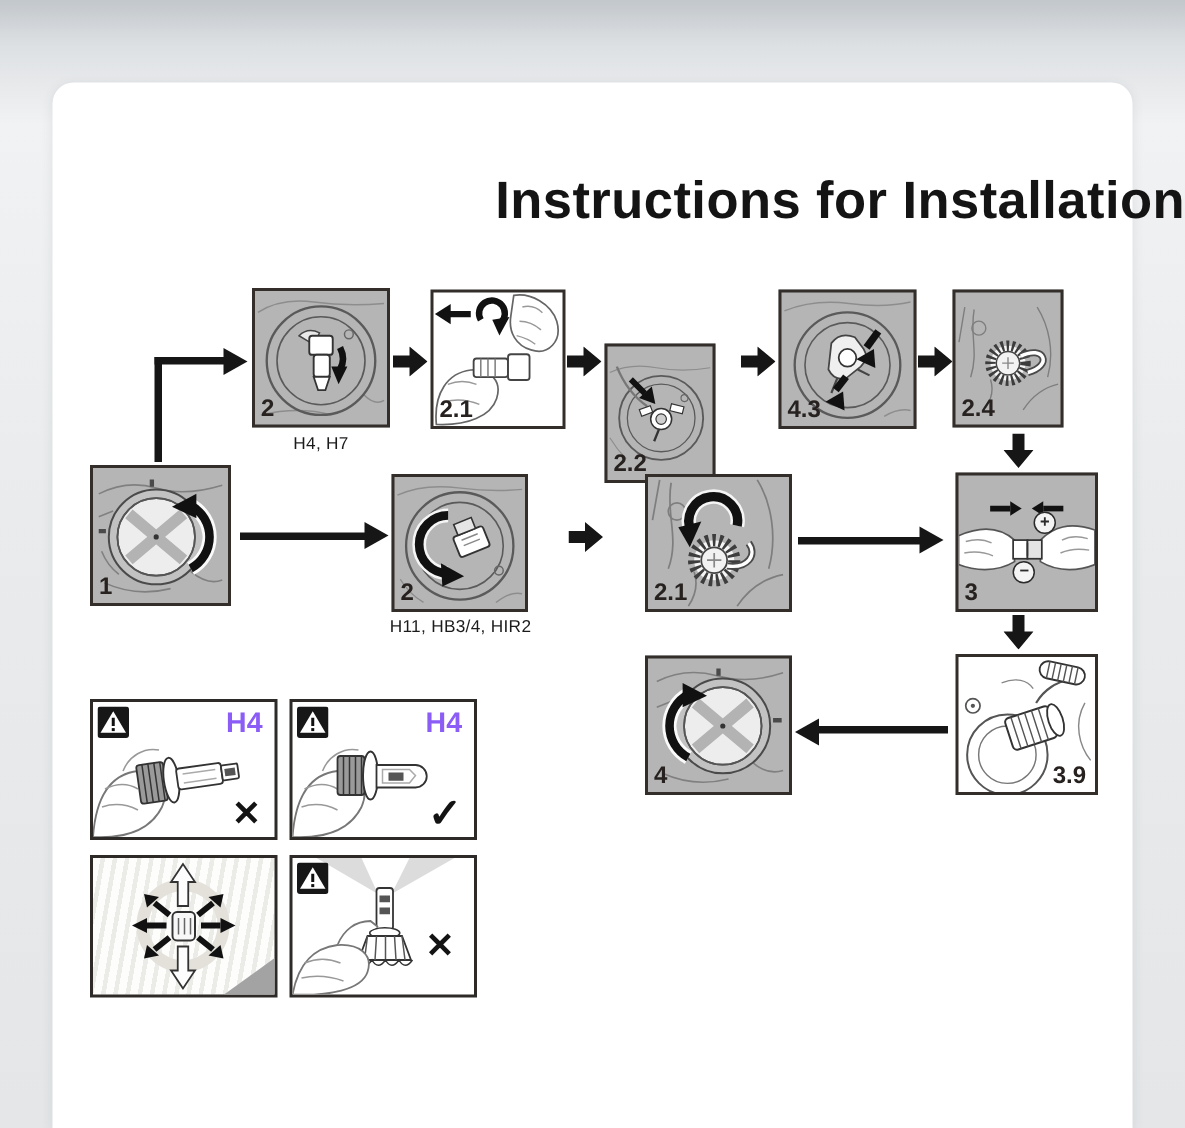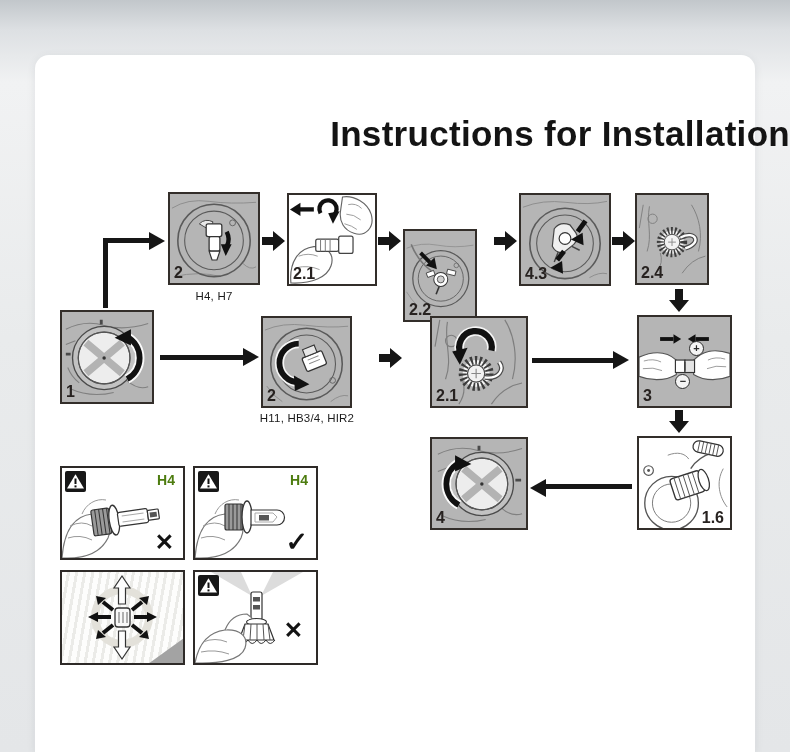--- a/index.html
+++ b/index.html
@@ -35,21 +35,21 @@
   
   .bar{position:absolute;background:#161616;}
   .tri-r{position:absolute;width:0;height:0;border-top:9px solid transparent;border-bottom:9px solid transparent;border-left:16px solid #161616;}
   .tri-l{position:absolute;width:0;height:0;border-top:9px solid transparent;border-bottom:9px solid transparent;border-right:16px solid #161616;}
   .arr{position:absolute;}
   .arr svg{display:block;}
   
   .wpanel{position:absolute;background:#fff;border:2px solid #2e2a28;box-sizing:border-box;overflow:hidden;}
   .wpanel.striped{background:repeating-linear-gradient(100deg,#fdfdfc 0 5px,#ebebe8 5px 8px);}
   .warnicon{position:absolute;left:3px;top:3px;z-index:3;}
-  .wlabel{position:absolute;right:8px;top:4px;font-size:14px;font-weight:600;color:#4d7c0f;z-index:3;}
+  .wlabel{position:absolute;right:8px;top:4px;font-size:19px;font-weight:600;color:#8b5cf6;z-index:3;}
   .mark{position:absolute;z-index:3;font-weight:800;color:#131313;}
   .mark.x{right:9px;bottom:2px;font-size:23px;}
   .mark.check{right:8px;bottom:0px;font-size:27px;}
   .mark.x2{right:13px;bottom:19px;font-size:23px;}
   .corner-tri{position:absolute;right:-1px;bottom:-1px;width:0;height:0;border-bottom:26px solid #a3a3a3;border-left:36px solid transparent;z-index:2;}
   
   .sym{
     position:absolute;width:13px;height:13px;border:1.6px solid #2b2b2b;border-radius:50%;
     background:#f4f4f4;color:#2b2b2b;font-size:11px;font-weight:700;line-height:12px;
     text-align:center;z-index:3;
@@ -303,21 +303,21 @@
       <path d="M39 38 v23 M44 38 v23 M49 38 v23 M54 38 v23 M59 38 v23" stroke="#555" stroke-width="1"></path>
       <ellipse cx="68" cy="49.5" rx="5" ry="11.5" fill="#fff" stroke="#333" stroke-width="1.3"></ellipse>
     </g>
     <path d="M54 32 C60 22 68 18 78 15" stroke="#555" stroke-width="1.5" fill="none"></path>
     <path d="M30 18 C40 14 48 16 52 22" stroke="#888" stroke-width="1" fill="none"></path>
     <g transform="rotate(12 72 12)">
       <rect x="56" y="5" width="32" height="12" rx="6" fill="#fff" stroke="#333" stroke-width="1.3"></rect>
       <path d="M62 5 v12 M66 5 v12 M70 5 v12 M74 5 v12 M78 5 v12 M82 5 v12" stroke="#555" stroke-width="1"></path>
     </g>
   </svg>
-  <div class="num br">1.6</div>
+  <div class="num br">3.9</div>
 </div>
 
 <div class="wpanel" style="left:60px;top:466px;width:125px;height:94px;">
   <svg class="warnicon" width="21" height="21" viewBox="0 0 21 21">
     <rect x="0" y="0" width="21" height="21" rx="2" fill="#171717"></rect>
     <polygon points="10.5,3.2 19,17.5 2,17.5" fill="#ffffff"></polygon>
     <rect x="9.5" y="7.5" width="2" height="5.5" fill="#111"></rect>
     <rect x="9.5" y="14.4" width="2" height="2" fill="#111"></rect>
   </svg>
   <div class="wlabel">H4</div>

